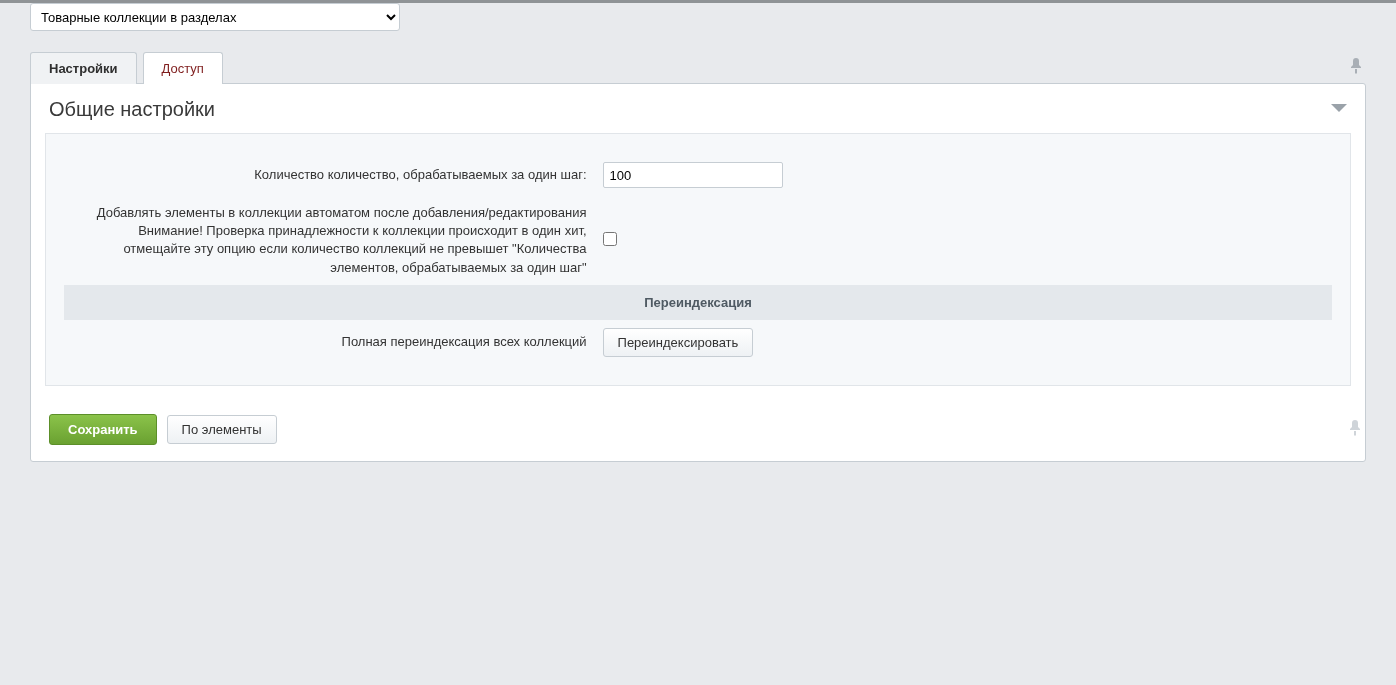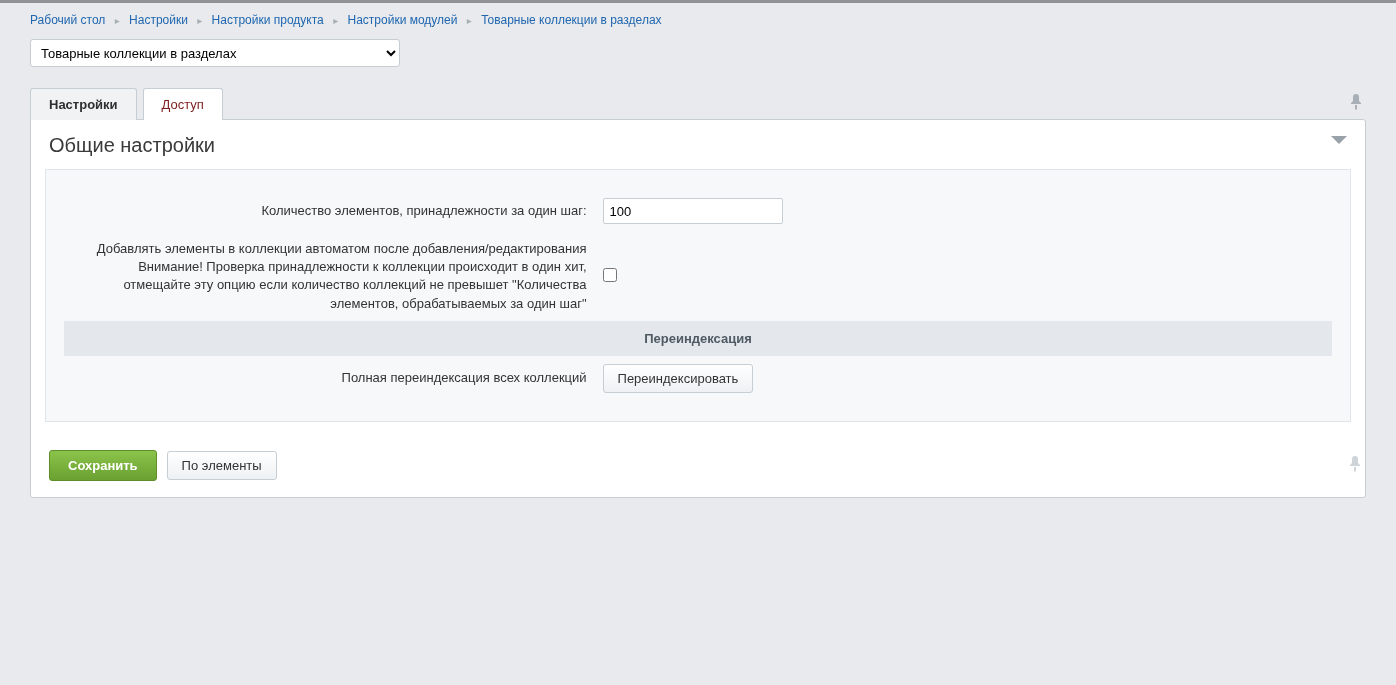--- a/index.html
+++ b/index.html
@@ -93,20 +93,21 @@
     padding: 6px 4px;
   }
   
   .panel {
     background: #fff;
     border: 1px solid #c6cdd3;
     border-radius: 0 3px 3px 3px;
   }
   .section-header {
     display: flex;
+    align-items: center;
     justify-content: space-between;
     padding: 14px 18px 12px 18px;
   }
   .section-title {
     font-size: 20px;
     font-weight: normal;
     color: #3a3a3a;
   }
   .collapse-icon {
     color:#9aa2a9;
@@ -174,31 +175,20 @@
     margin-left:auto;
     color:#cfd4d9;
     cursor:pointer;
   }
 </style>
 </head>
 <body>
 
 <div class="page-wrap">
   
-  <div class="breadcrumbs">
-    <a href="#">Рабочий стол</a>
-    <span class="sep">▸</span>
-    <a href="#">Настройки</a>
-    <span class="sep">▸</span>
-    <a href="#">Настройки продукта</a>
-    <span class="sep">▸</span>
-    <a href="#">Настройки модулей</a>
-    <span class="sep">▸</span>
-    <a href="#">Товарные коллекции в разделах</a>
-  </div>
 
   
 
   
   <select class="module-select">
     <option selected="">Товарные коллекции в разделах</option>
   </select>
 
   
   <div class="tabs-row">
@@ -219,21 +209,21 @@
         <svg width="16" height="12" viewBox="0 0 16 12" fill="currentColor">
             <polygon points="0,2 16,2 8,10"></polygon>
           </svg>
       </span>
     </div>
 
     <div class="section-body">
       <table class="form-table">
         <tbody>
             <tr>
-          <td class="label-cell">Количество элементов, принадлежности за один шаг:</td>
+          <td class="label-cell">Количество количество, обрабатываемых за один шаг:</td>
           <td class="input-cell">
             <input type="text" class="text-input" value="100" style="">
           </td>
         </tr>
         <tr>
           <td class="label-cell">Добавлять элементы в коллекции автоматом после добавления/редактирования Внимание! Проверка принадлежности к коллекции происходит в один хит, отмещайте эту опцию если количество коллекций не превышет "Количества элементов, обрабатываемых за один шаг"</td>
           <td class="input-cell">
             <input type="checkbox" class="checkbox-input" style="">
           </td>
         </tr>

